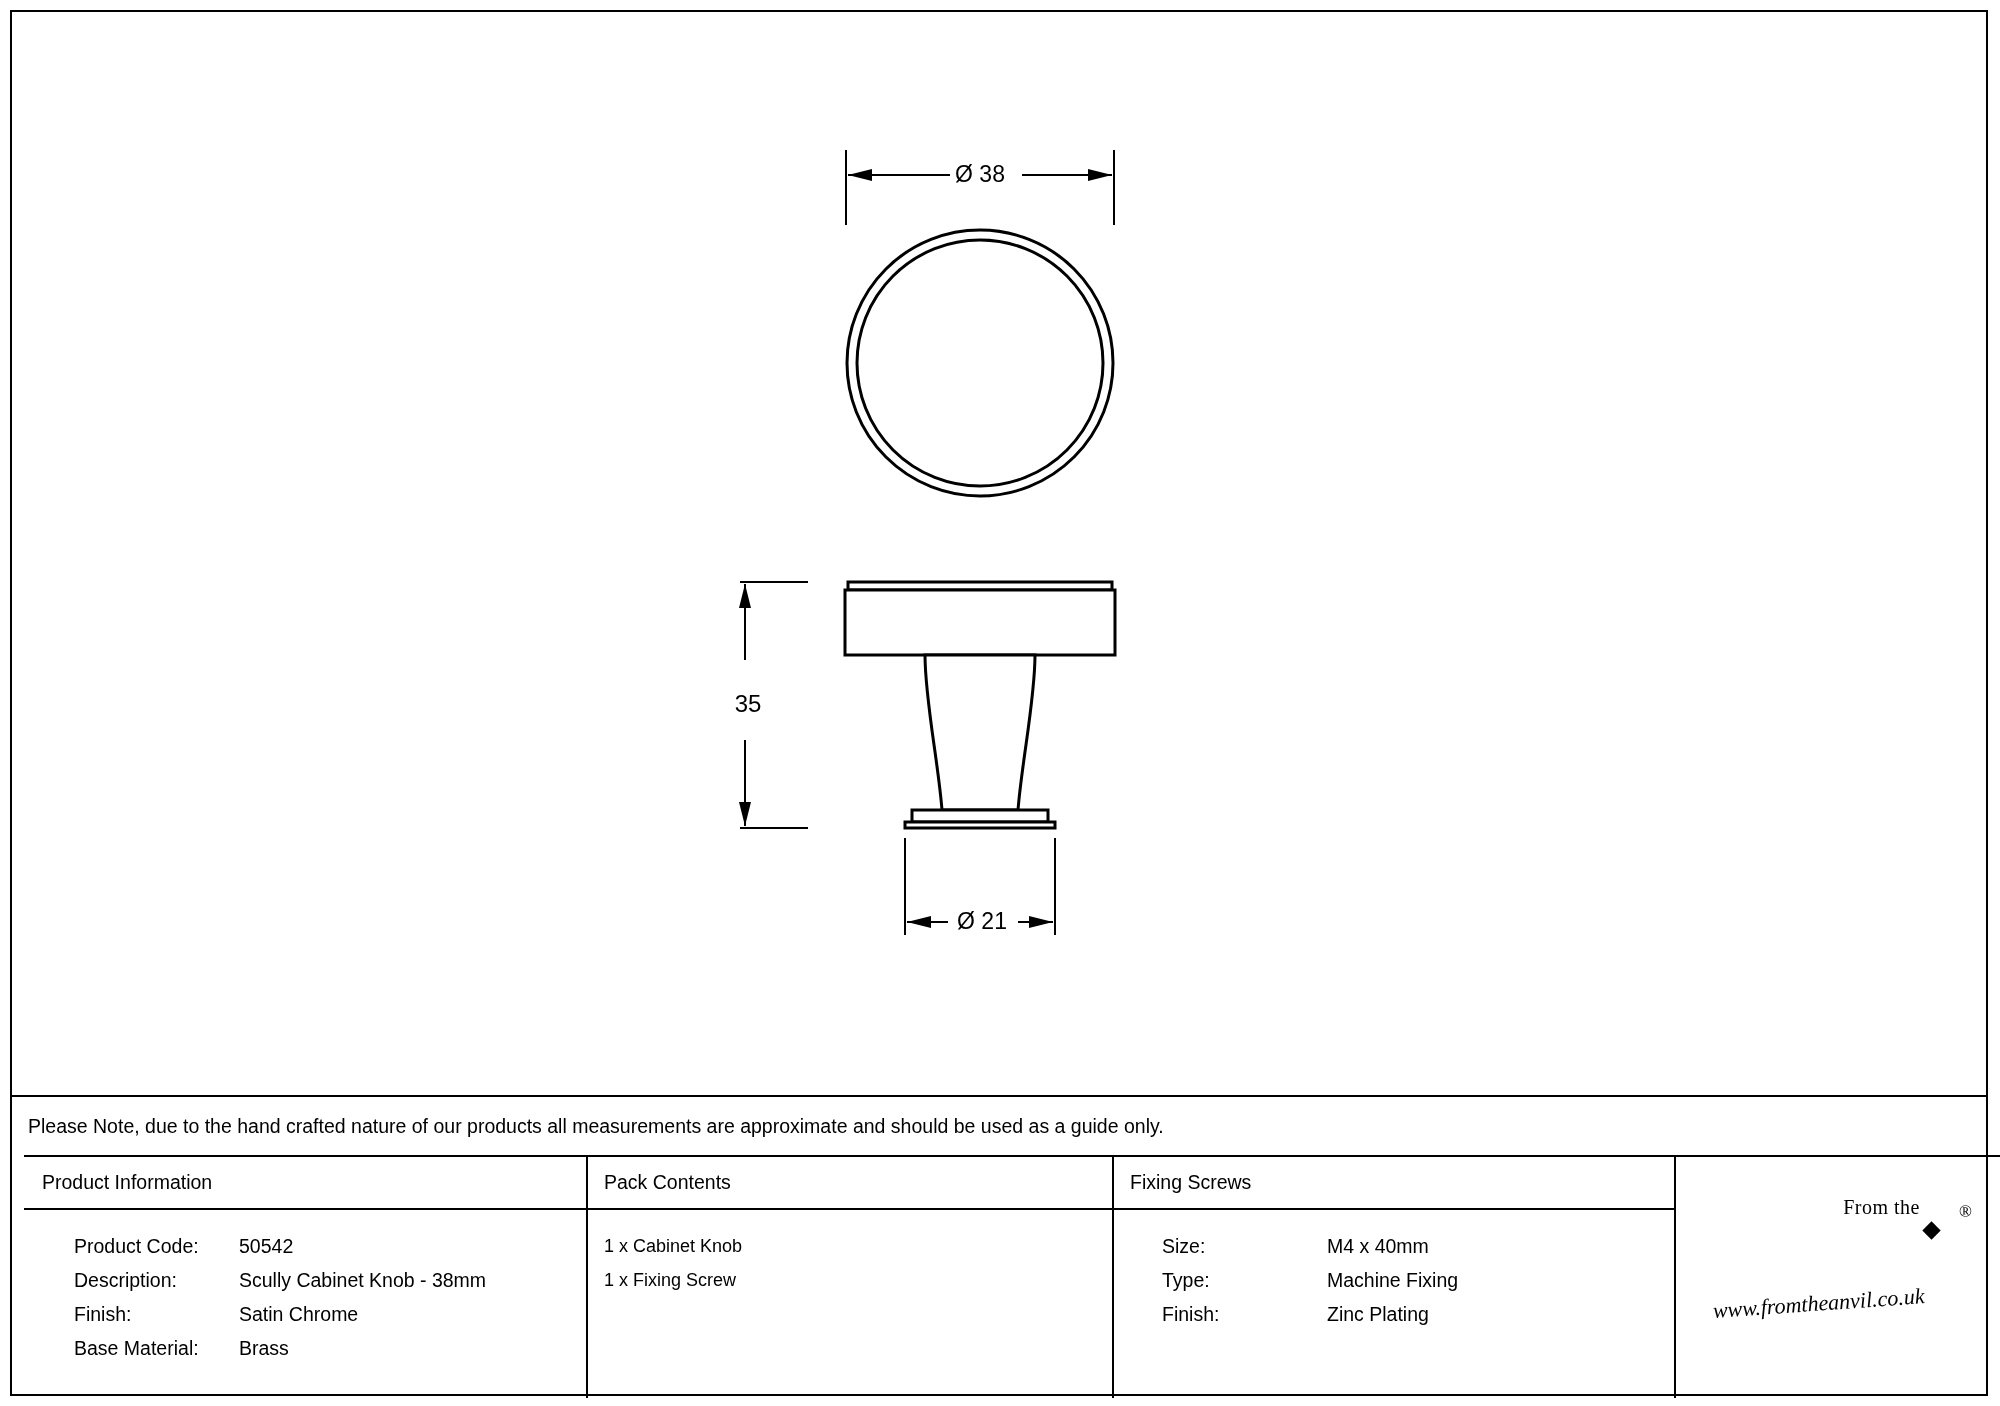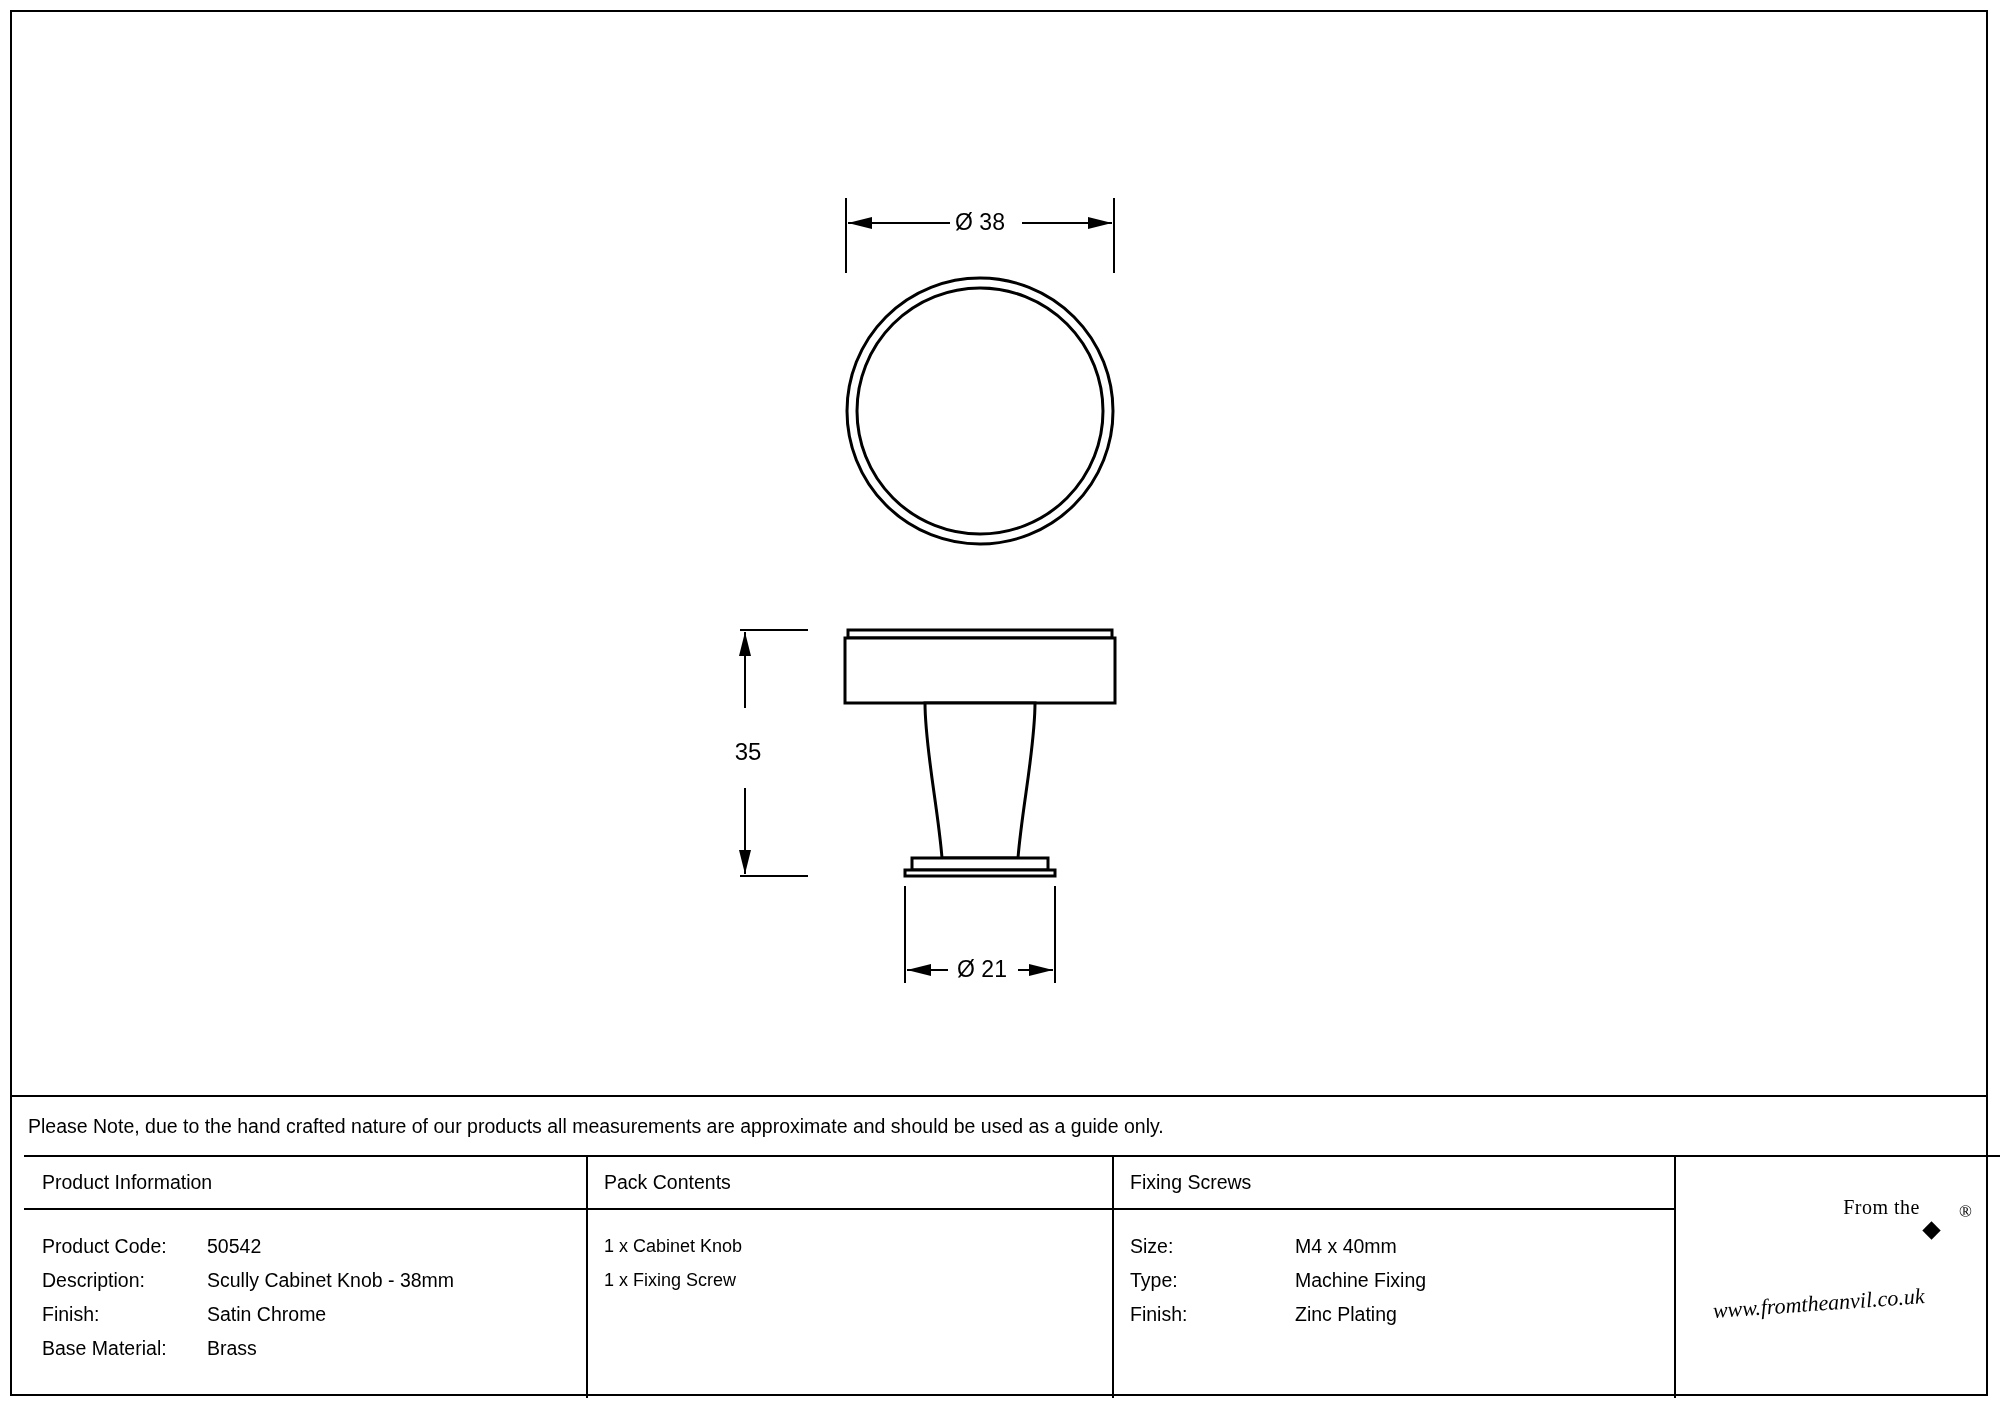--- a/index.html
+++ b/index.html
@@ -28,21 +28,20 @@
     border: 2px solid #000;
     box-sizing: border-box;
   }
   
   .drawing {
     position: absolute;
     left: 0;
     top: 0;
     width: 2000px;
     height: 1100px;
-    margin-top: 48px;
   }
   
   .note-row {
     position: absolute;
     left: 10px;
     top: 1095px;
     width: 1978px;
     height: 72px;
     border-top: 2px solid #000;
     box-sizing: border-box;
@@ -80,20 +79,21 @@
     position: absolute;
     top: 51px;
     height: 0;
     border-top: 2px solid #000;
   }
   .kv {
     position: absolute;
     font-size: 19.5px;
     line-height: 34px;
     white-space: nowrap;
+    margin-left: 32px;
   }
   .kv .k {
     display: inline-block;
     width: 165px;
   }
   .kv2 .k {
     display: inline-block;
     width: 165px;
   }
   .pack-list {

